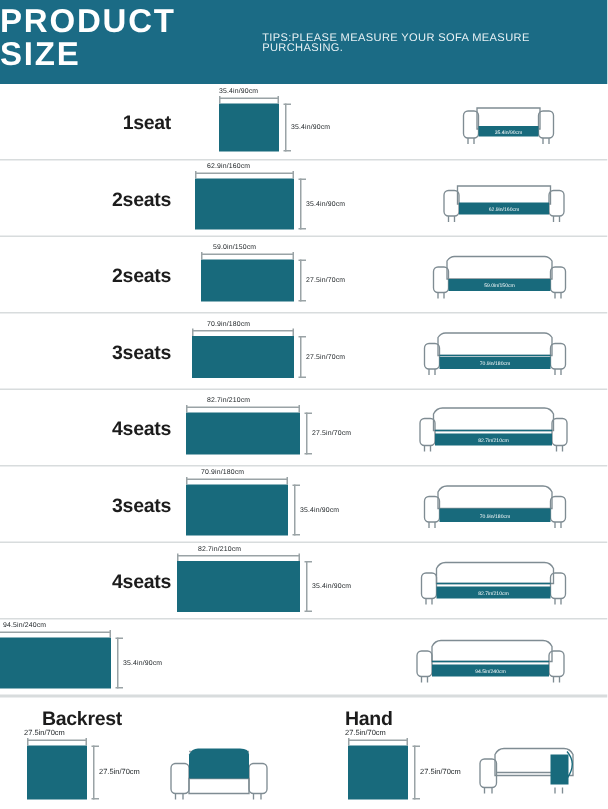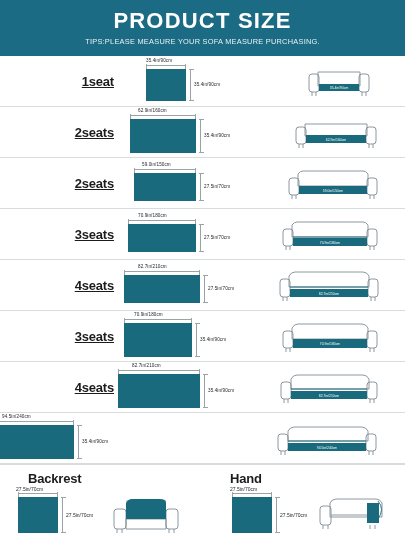--- a/index.html
+++ b/index.html
@@ -7,42 +7,42 @@
     width:405px;height:539px;
     background:#ffffff;
     font-family:"Liberation Sans", sans-serif;
     overflow:hidden;
   }
   .sheet{position:relative;width:405px;height:539px;background:#fff;}
 
   
   .header{
     height:56px;background:#1b6b85;
-    display:flex;flex-direction:column;
+    display:flex;flex-direction:row;
     align-items:center;justify-content:center;
   }
   .header-title{
     color:#ffffff;font-size:22px;font-weight:bold;
     letter-spacing:1.2px;line-height:1;margin-bottom:6px;
   }
   .header-sub{
     color:#e9f2f5;font-size:7.4px;letter-spacing:.25px;line-height:1;
   }
 
   
   .rows{padding:0;}
   .row{
     position:relative;height:50px;
     border-bottom:1px solid #d8dcdd;
     display:flex;align-items:center;
   }
   .row-label{
     width:128px;text-align:right;padding-right:14px;
     font-size:13px;font-weight:bold;color:#1c1c1c;
-    letter-spacing:-.2px;box-sizing:border-box;text-decoration:underline;
+    letter-spacing:-.2px;box-sizing:border-box;
   }
 
   
   .swatch-wrap{position:relative;width:132px;height:50px;}
   .swatch{
     position:absolute;background:#186a7c;
   }
   .dim-top{
     position:absolute;font-size:4.6px;color:#23282b;
     white-space:nowrap;letter-spacing:.1px;

